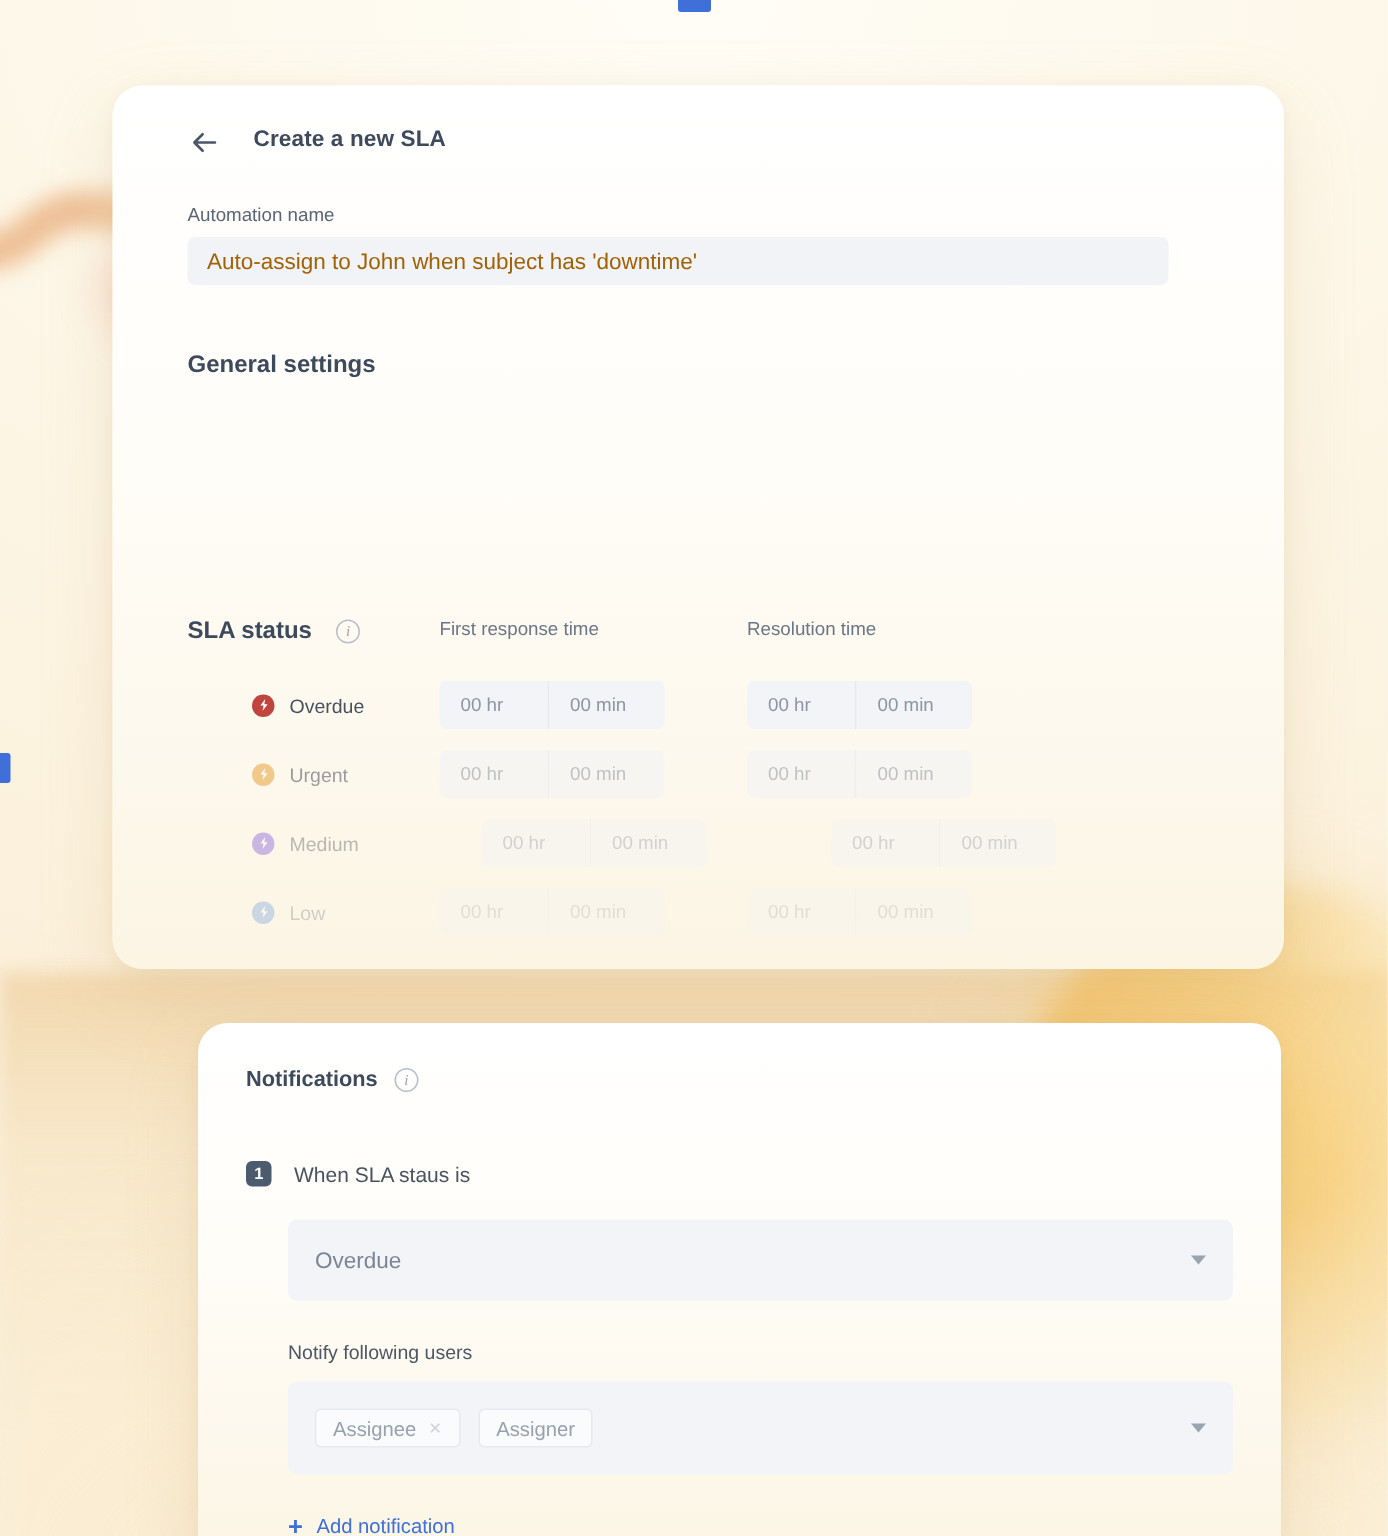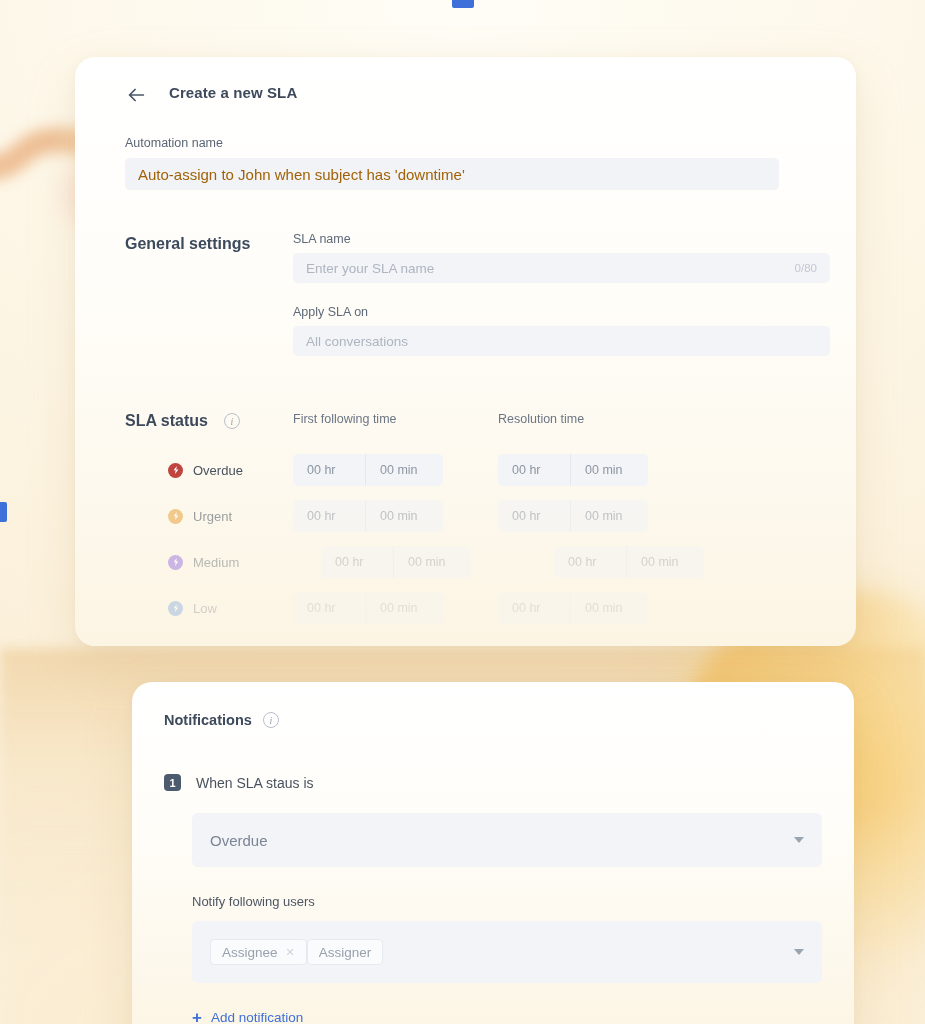--- a/index.html
+++ b/index.html
@@ -147,21 +147,21 @@
   .indent { margin-left: 28px; }
   .select-box {
     height: 54px; border-radius: 6px; background: #f2f4f8;
     display: flex; align-items: center; padding: 0 18px;
     font-size: 15px; color: #7b8594; margin-top: 22px;
   }
   .caret { margin-left: auto; width: 0; height: 0; border-left: 5px solid transparent; border-right: 5px solid transparent; border-top: 6px solid #9aa3b0; }
   .notify-label { font-size: 13px; color: #4d5764; margin-top: 27px; }
   .chips-box {
     min-height: 62px; border-radius: 6px; background: #f2f4f8;
-    display: flex; align-items: center; padding: 0 18px; gap: 0; margin-top: 12px;
+    display: flex; align-items: center; padding: 0 18px; gap: 12px; margin-top: 12px;
   }
   .chip {
     height: 26px; border-radius: 4px; background: #fafbfc; border: 1px solid #e6e9ef;
     display: flex; align-items: center; gap: 8px; padding: 0 11px;
     font-size: 13.5px; color: #98a1ad;
   }
   .chip-x { font-size: 11px; color: #cfd4dc; cursor: pointer; }
   .add-link {
     display: flex; align-items: center; gap: 9px; margin-top: 26px;
     font-size: 13.5px; color: #3f6fd8; cursor: pointer; font-weight: 500;
@@ -199,42 +199,30 @@
   <div id="automation-block">
     <div class="field-label">Automation name</div>
     <div class="big-field">Auto-assign to John when subject has 'downtime'</div>
   </div>
 
   <div id="general-settings">
     <div class="gs-row">
       <div class="gs-left">
         <div class="section-title">General settings</div>
       </div>
-      <div class="gs-right">
-        <div class="sub-label">SLA name</div>
-        <div class="input-box">
-          <span>Enter your SLA name</span>
-          <span class="counter">0/80</span>
-        </div>
-        <div class="spacer-22"></div>
-        <div class="sub-label">Apply SLA on</div>
-        <div class="input-box">
-          <span>All conversations</span>
-        </div>
-      </div>
     </div>
   </div>
 
   <div id="sla-status">
     <div class="sla-head">
       <div class="sla-head-left">
         <div class="section-title">SLA status</div>
         <div class="info-icon">i</div>
       </div>
-      <div class="col-head first">First following time</div>
+      <div class="col-head first">First response time</div>
       <div class="col-head">Resolution time</div>
     </div>
 
     <div class="sla-rows">
       <div class="sla-row">
         <div class="sla-name-cell">
           <span class="badge" style="background:#c0453f">
             <svg viewBox="0 0 10 10">
                 <path d="M6 0 L2 5.4 H4.6 L3.8 10 L8 4.4 H5.3 Z" fill="#fff"></path>
               </svg>

